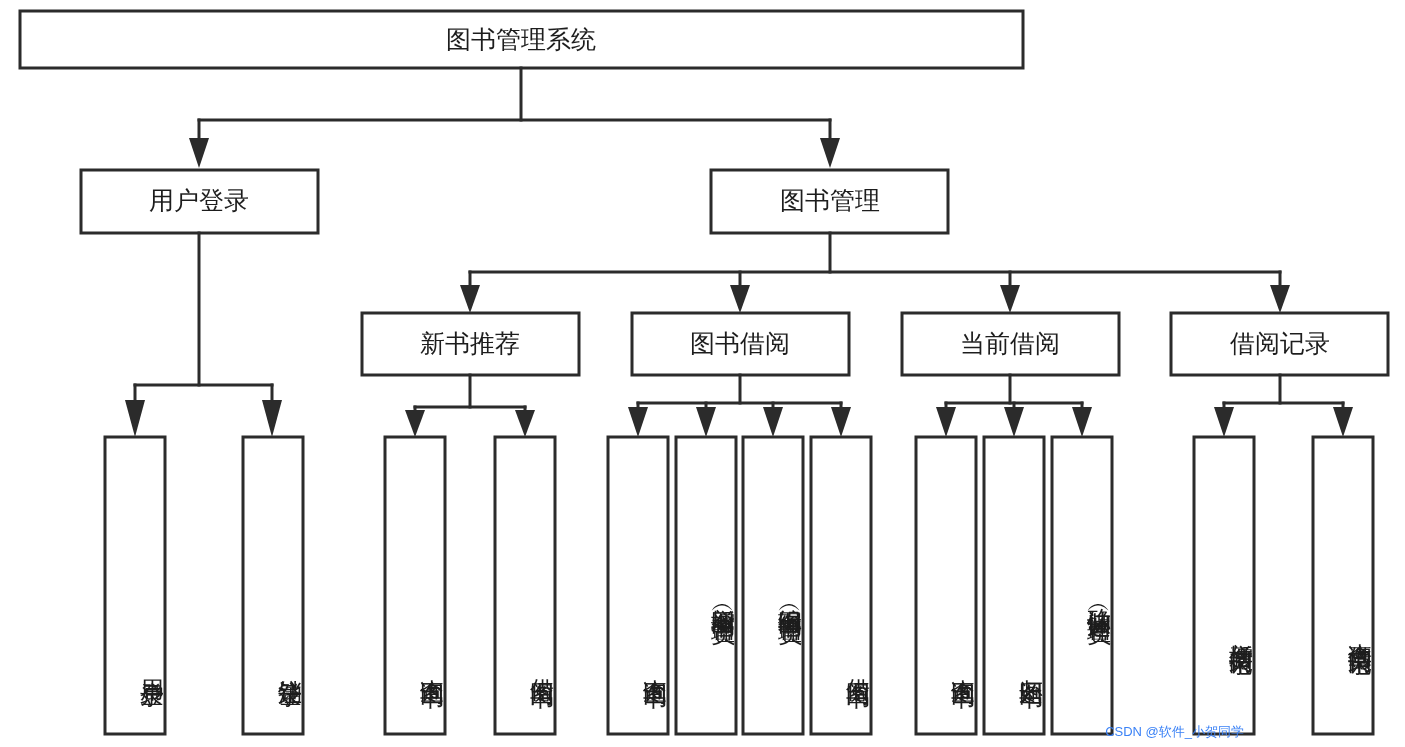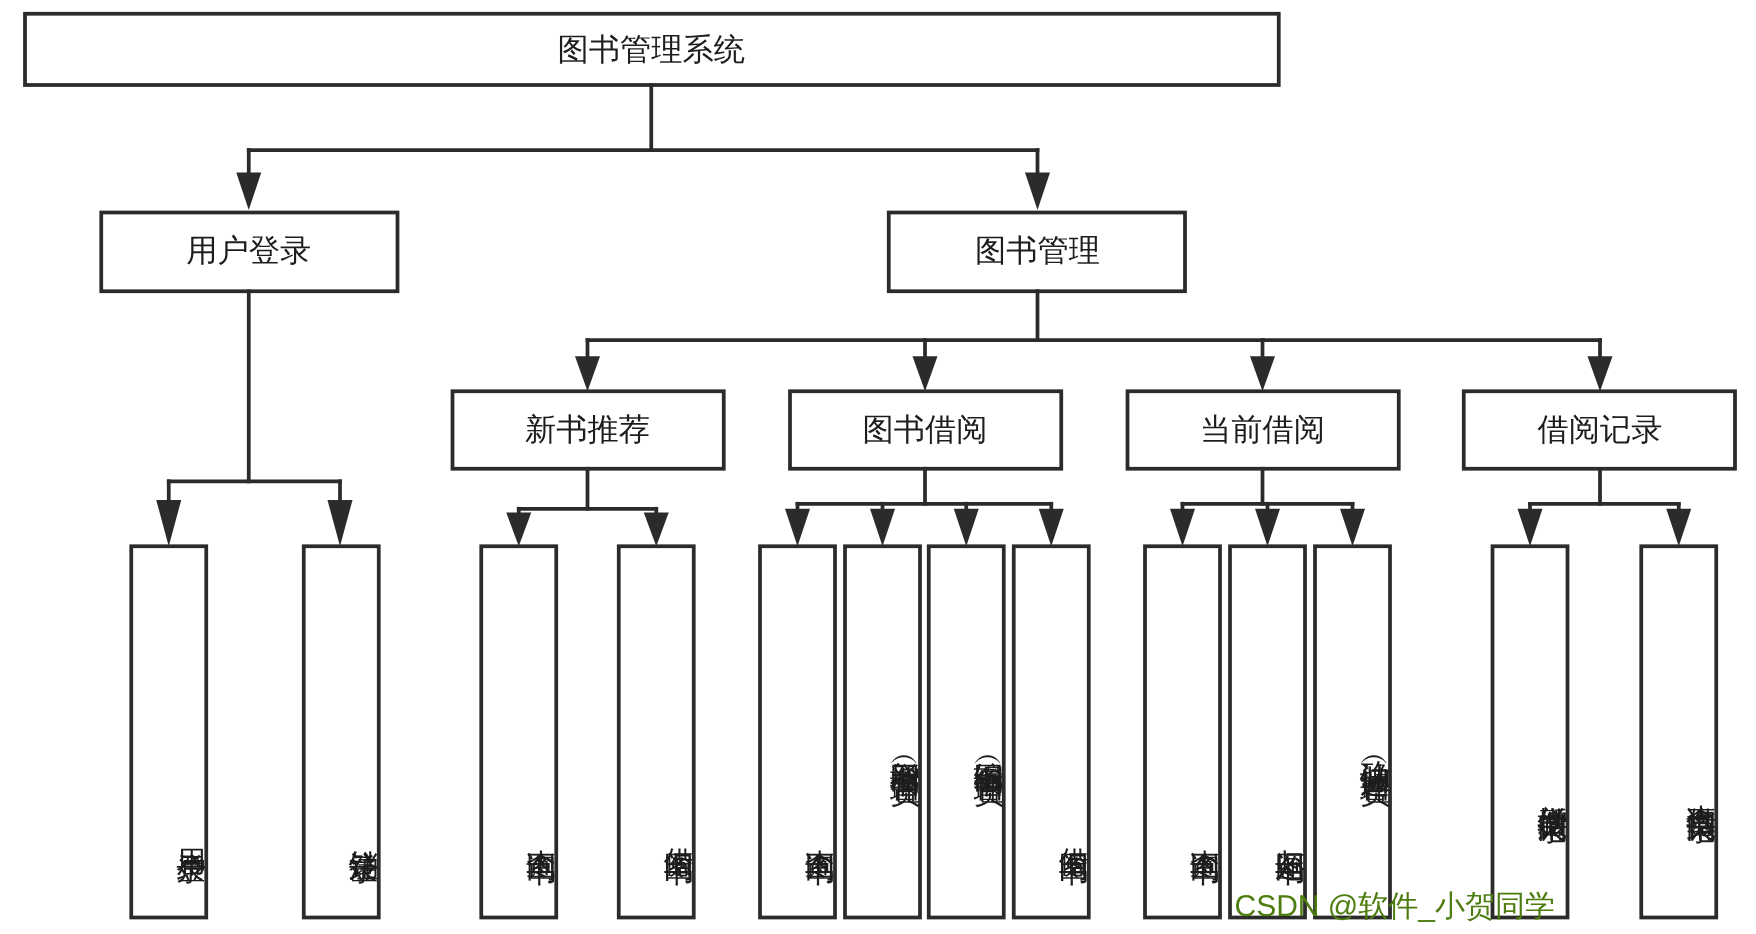--- a/index.html
+++ b/index.html
@@ -61,22 +61,22 @@
     display: flex;
     align-items: flex-start;
     justify-content: center;
     pointer-events: none;
   }
   .watermark {
     position: absolute;
     right: 8px;
     bottom: 6px;
     font-family: "Liberation Sans", "DejaVu Sans", sans-serif;
-    font-size: 24px;
-    color: #4d7c0f;
+    font-size: 13px;
+    color: #3b82f6;
     white-space: nowrap;
   }
 </style>
 </head>
 <body>
 
 <div id="diagram-root">
 
   <svg id="flow-svg" viewBox="0 0 1405 747">
 

